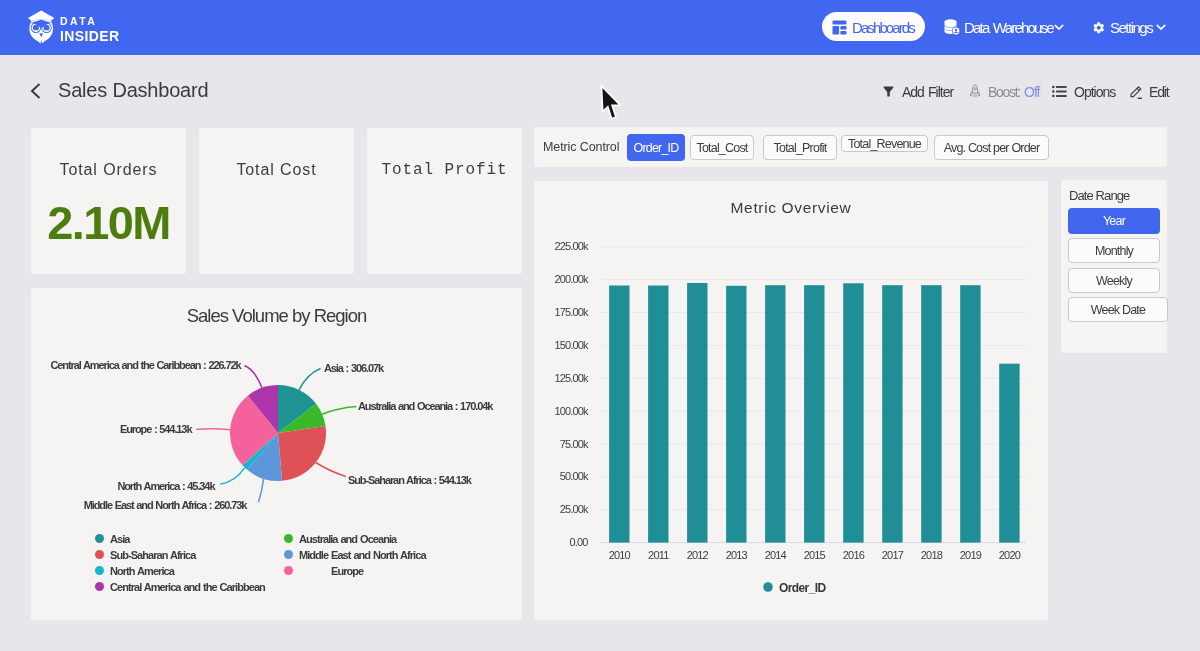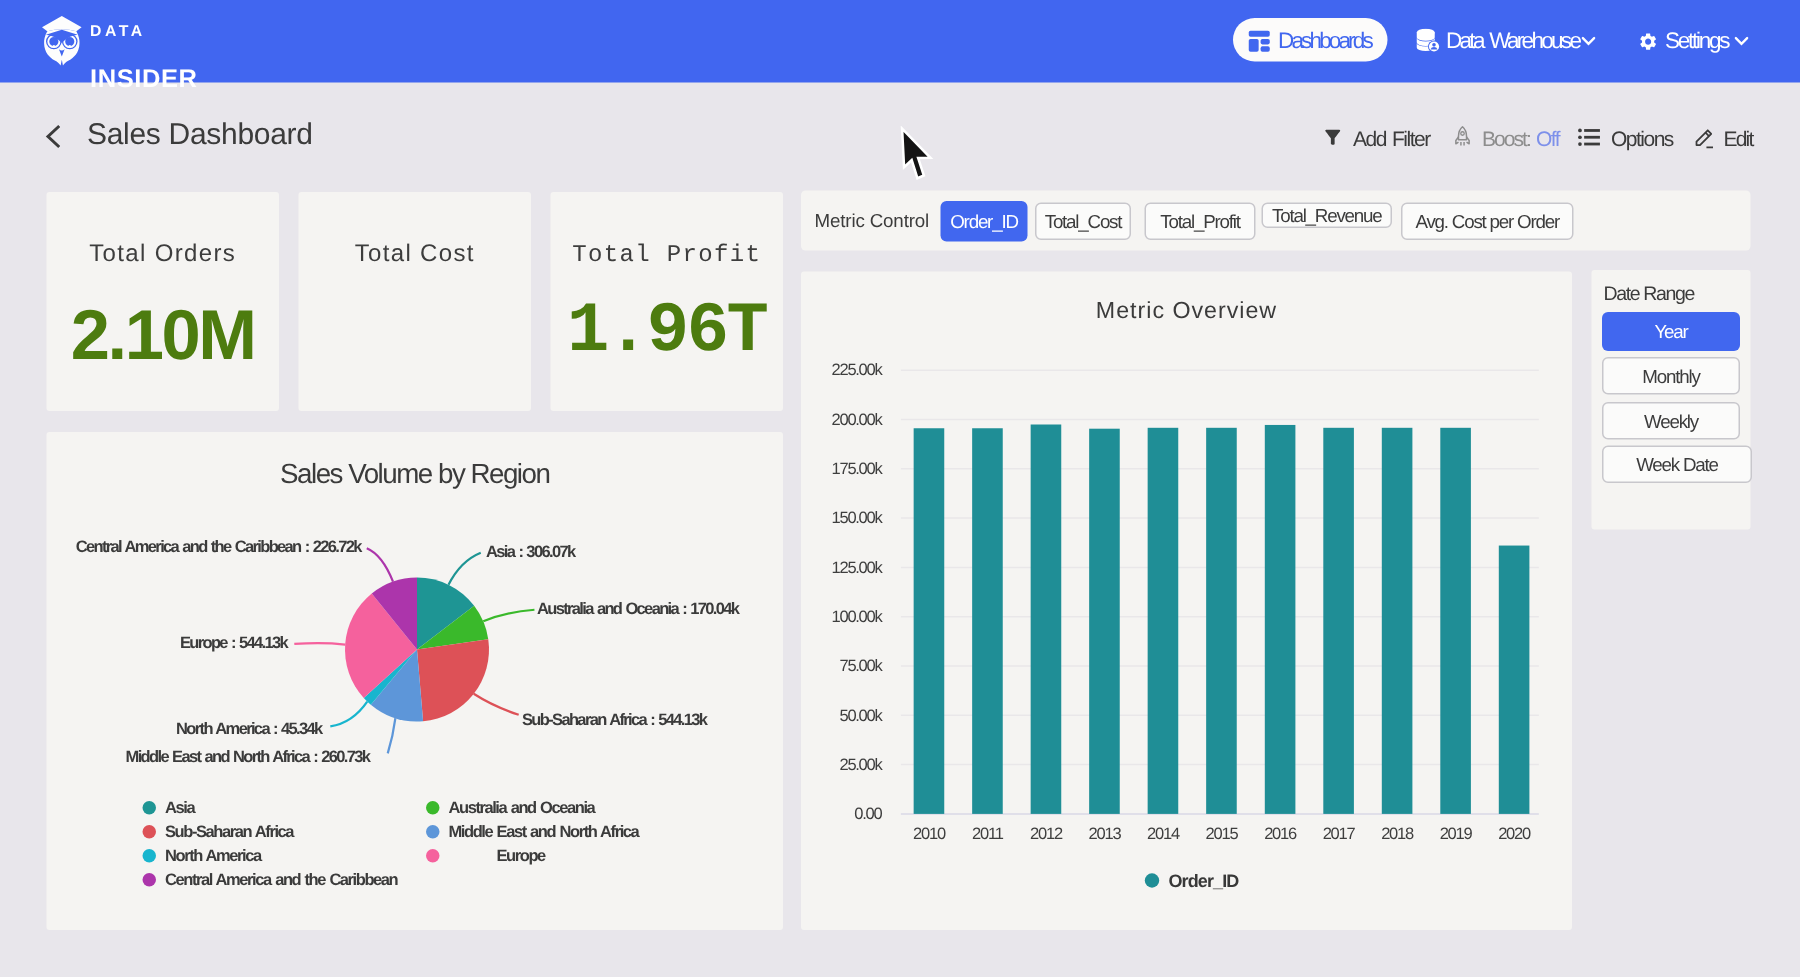--- a/index.html
+++ b/index.html
@@ -27,21 +27,21 @@
   <circle cx="7.9" cy="17.7" r="5.2" fill="#4166f0"></circle>
   <circle cx="18.5" cy="17.7" r="5.2" fill="#4166f0"></circle>
   <circle cx="7.9" cy="17.7" r="3.7" fill="none" stroke="#fdfdfd" stroke-width="1.3"></circle>
   <circle cx="18.5" cy="17.7" r="3.7" fill="none" stroke="#fdfdfd" stroke-width="1.3"></circle>
   <circle cx="7.9" cy="21" r="1" fill="#fdfdfd"></circle>
   <circle cx="18.5" cy="21" r="1" fill="#fdfdfd"></circle>
   <path d="M2.6 13.1 Q8.2 13.5 13.2 18.6 Q18.2 13.5 23.8 13.1 L13.2 9.8 Z" fill="#4166f0"></path>
   <path d="M11.3 22.8 L13.2 27.6 L15.1 22.8 Q13.2 24.4 11.3 22.8 Z" fill="#4166f0"></path>
 </svg>
 <div class="abs" style="left:60px;top:15px;font-size:10.5px;font-weight:bold;color:#fff;letter-spacing:2.4px;">DATA</div>
-<div class="abs" style="left:60px;top:43px;font-size:17px;font-weight:bold;color:#fff;letter-spacing:0.4px;text-align:center;">INSIDER</div>
+<div class="abs" style="left:60px;top:28px;font-size:14px;font-weight:bold;color:#fff;letter-spacing:0.4px;text-align:center;">INSIDER</div>
 
 <div class="abs" style="left:822px;top:12px;width:103px;height:29px;background:#fcfbfa;border-radius:14.5px;"></div>
 <svg class="abs" style="left:832px;top:20px;" width="15" height="15" viewBox="0 0 15 15">
   <rect x="0.5" y="0.5" width="14" height="4" rx="1.2" fill="#4167ef"></rect>
   <rect x="0.5" y="6" width="6.6" height="8.5" rx="1.2" fill="#4167ef"></rect>
   <rect x="8.4" y="6" width="6.1" height="3.6" rx="1.2" fill="#4167ef"></rect>
   <rect x="8.4" y="10.9" width="6.1" height="3.6" rx="1.2" fill="#4167ef"></rect>
 </svg>
 <div class="abs" style="left:852px;top:19px;font-size:15px;color:#4167ef;font-weight:500;letter-spacing:-1.9px;">Dashboards</div>
 
@@ -106,21 +106,20 @@
 
 <div class="card statcard" style="left:31px;top:128px;width:155px;height:146px;">
   <div class="stat-title">Total Orders</div>
   <div class="stat-num">2.10M</div>
 </div>
 <div class="card statcard" style="left:199px;top:128px;width:155px;height:146px;">
   <div class="stat-title">Total Cost</div>
 </div>
 <div class="card statcard" style="left:367px;top:128px;width:155px;height:146px;font-family:Liberation Mono, monospace;">
   <div class="stat-title">Total Profit</div>
-  <div class="stat-num">1.96T</div>
 </div>
 
 <div class="card" style="left:31px;top:288px;width:491px;height:332px;"></div>
 <div class="abs" style="left:31px;top:305px;width:491px;text-align:center;font-size:18.5px;color:#3b3b3b;letter-spacing:-1px;">Sales Volume by Region</div>
 
 <svg class="abs" style="left:31px;top:288px;" width="491" height="332" viewBox="0 0 491 332">
   <g id="pie">
       <path d="M247 145 L247.00 97.00 A48 48 0 0 1 285.10 115.81 Z" fill="#1e9594"></path>
       <path d="M247 145 L285.10 115.81 A48 48 0 0 1 294.50 138.10 Z" fill="#3ab92b"></path>
       <path d="M247 145 L294.50 138.10 A48 48 0 0 1 251.07 192.83 Z" fill="#dd5157"></path>

